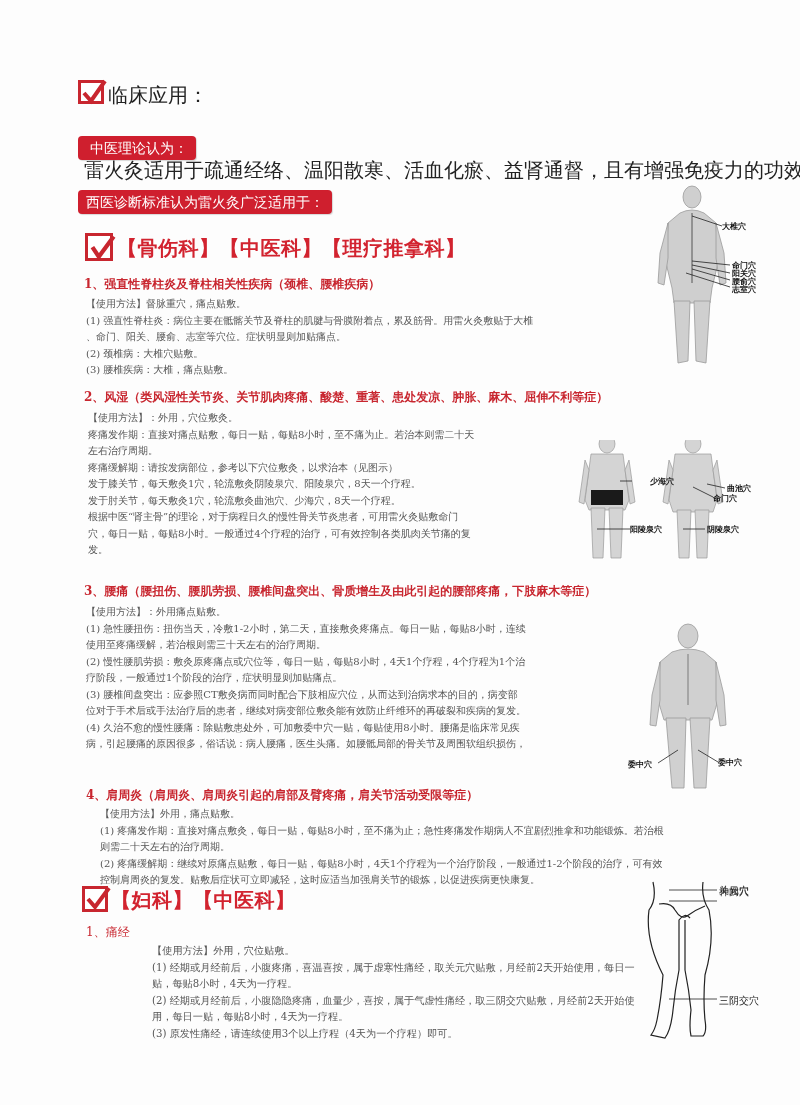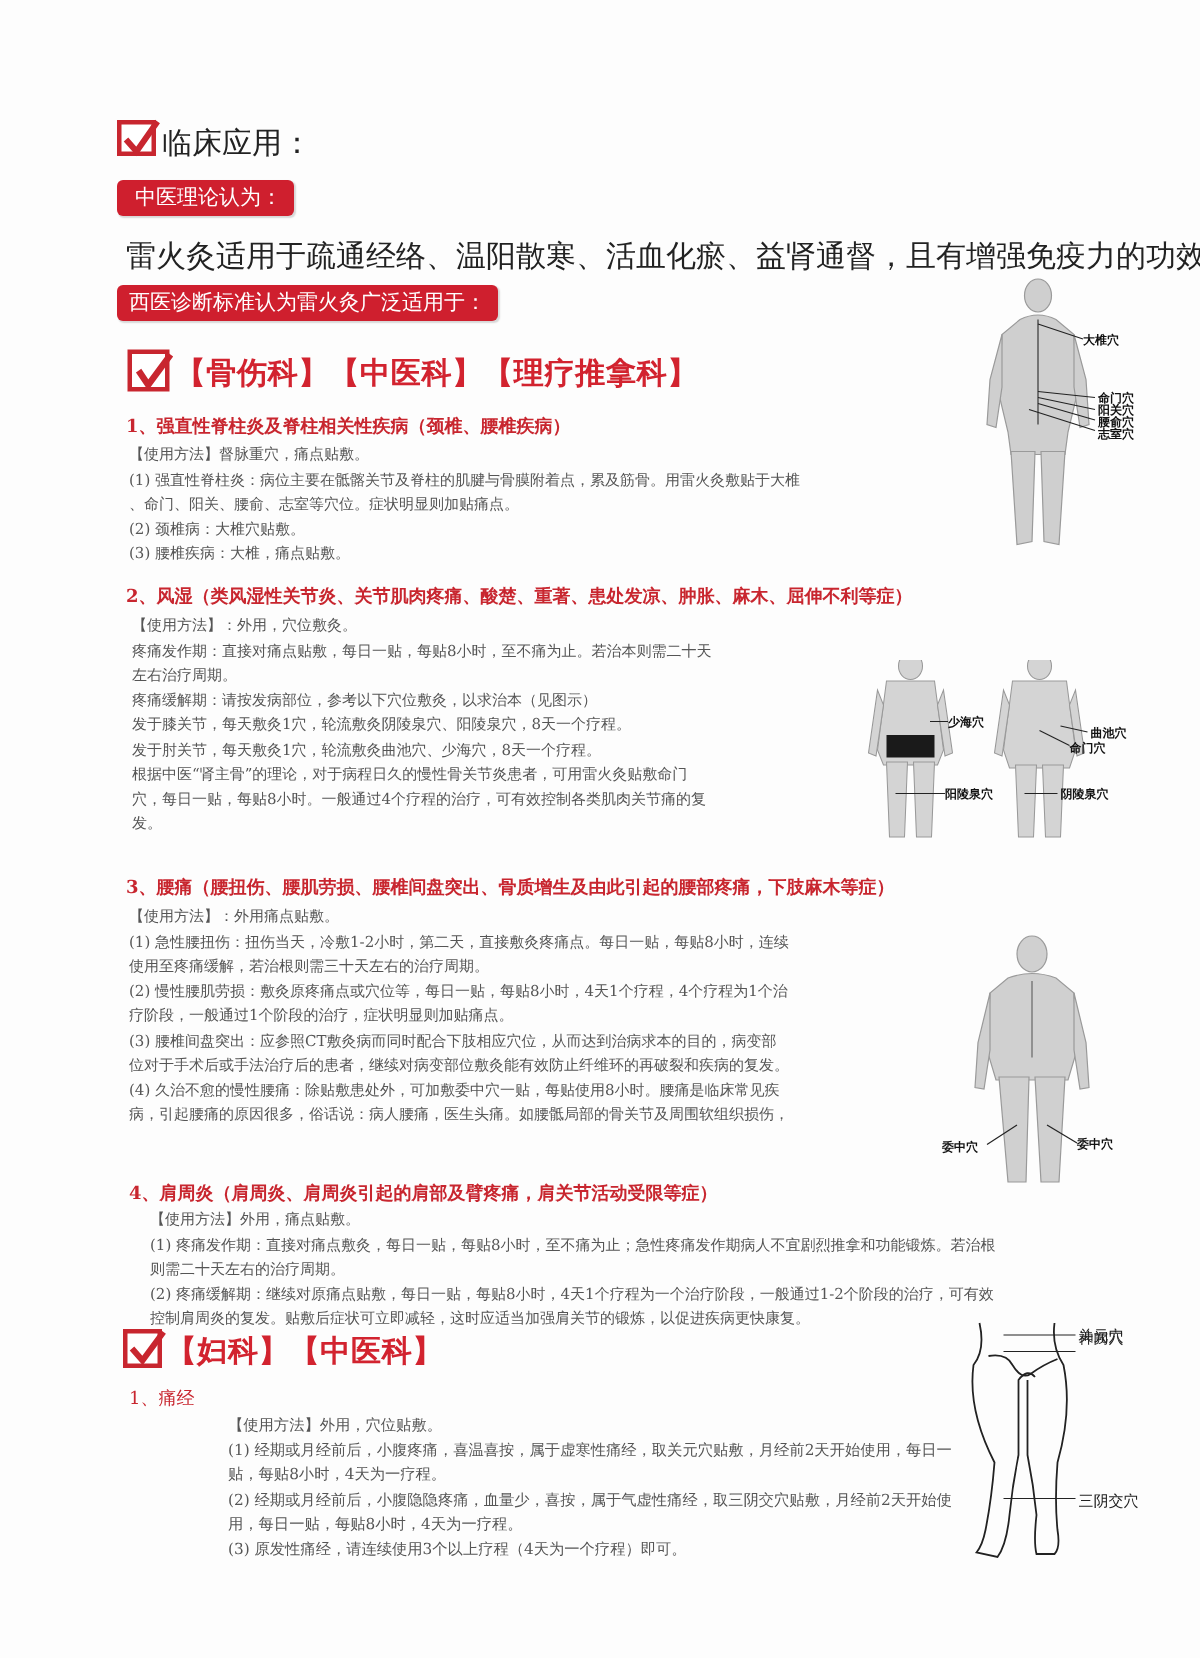--- a/index.html
+++ b/index.html
@@ -34,21 +34,21 @@
 </head>
 <body>
 
 <div class="check" style="left:78px;top:80px;width:26px;height:24px;">
   <svg width="30" height="30" viewBox="0 0 30 30">
       <path d="M5 16 L12 24 L26 4" stroke="#c8262f" stroke-width="4" fill="none"></path>
     </svg>
 </div>
 <div class="abs h-main" style="left:108px;top:82px;">临床应用：</div>
 
-<div class="pill" style="left:78px;top:120px;padding-left:12px;">中医理论认为：</div>
+<div class="pill" style="left:78px;top:136px;padding-left:12px;">中医理论认为：</div>
 <div class="abs intro" style="left:84px;top:157px;">雷火灸适用于疏通经络、温阳散寒、活血化瘀、益肾通督，且有增强免疫力的功效。</div>
 <div class="pill" style="left:78px;top:190px;">西医诊断标准认为雷火灸广泛适用于：</div>
 
 <div class="check" style="left:85px;top:233px;width:28px;height:28px;">
   <svg width="32" height="32" viewBox="0 0 30 30">
       <path d="M6 16 L12 25 L26 6" stroke="#c8262f" stroke-width="4" fill="none"></path>
     </svg>
 </div>
 <div class="abs cat" style="left:117px;top:235px;">【骨伤科】【中医科】【理疗推拿科】</div>
 
@@ -118,21 +118,21 @@
     </g>
     <rect x="16" y="50" width="32" height="15" fill="#1a1a1a"></rect>
     <g stroke="#222" stroke-width="0.8">
       <line x1="45" y1="41" x2="57" y2="41"></line>
       <line x1="22" y1="89" x2="55" y2="89"></line>
       <line x1="132" y1="44" x2="150" y2="48"></line>
       <line x1="118" y1="47" x2="138" y2="57"></line>
       <line x1="108" y1="89" x2="130" y2="89"></line>
     </g>
   </svg>
-  <span class="abs fig-label" style="left:57px;top:36px;">少海穴</span>
+  <span class="abs fig-label" style="left:57px;top:36px;padding-left:18px;">少海穴</span>
   <span class="abs fig-label" style="left:55px;top:84px;">阳陵泉穴</span>
   <span class="abs fig-label" style="left:152px;top:43px;">曲池穴</span>
   <span class="abs fig-label" style="left:138px;top:53px;">命门穴</span>
   <span class="abs fig-label" style="left:132px;top:84px;">阴陵泉穴</span>
 </div>
 
 <div class="abs sec-title" style="left:84px;top:583px;">3、腰痛（腰扭伤、腰肌劳损、腰椎间盘突出、骨质增生及由此引起的腰部疼痛，下肢麻木等症）</div>
 <div class="abs body-text" style="left:86px;top:604px;">
   <p>【使用方法】：外用痛点贴敷。</p>
   <p> (1) 急性腰扭伤：扭伤当天，冷敷1-2小时，第二天，直接敷灸疼痛点。每日一贴，每贴8小时，连续</p>

